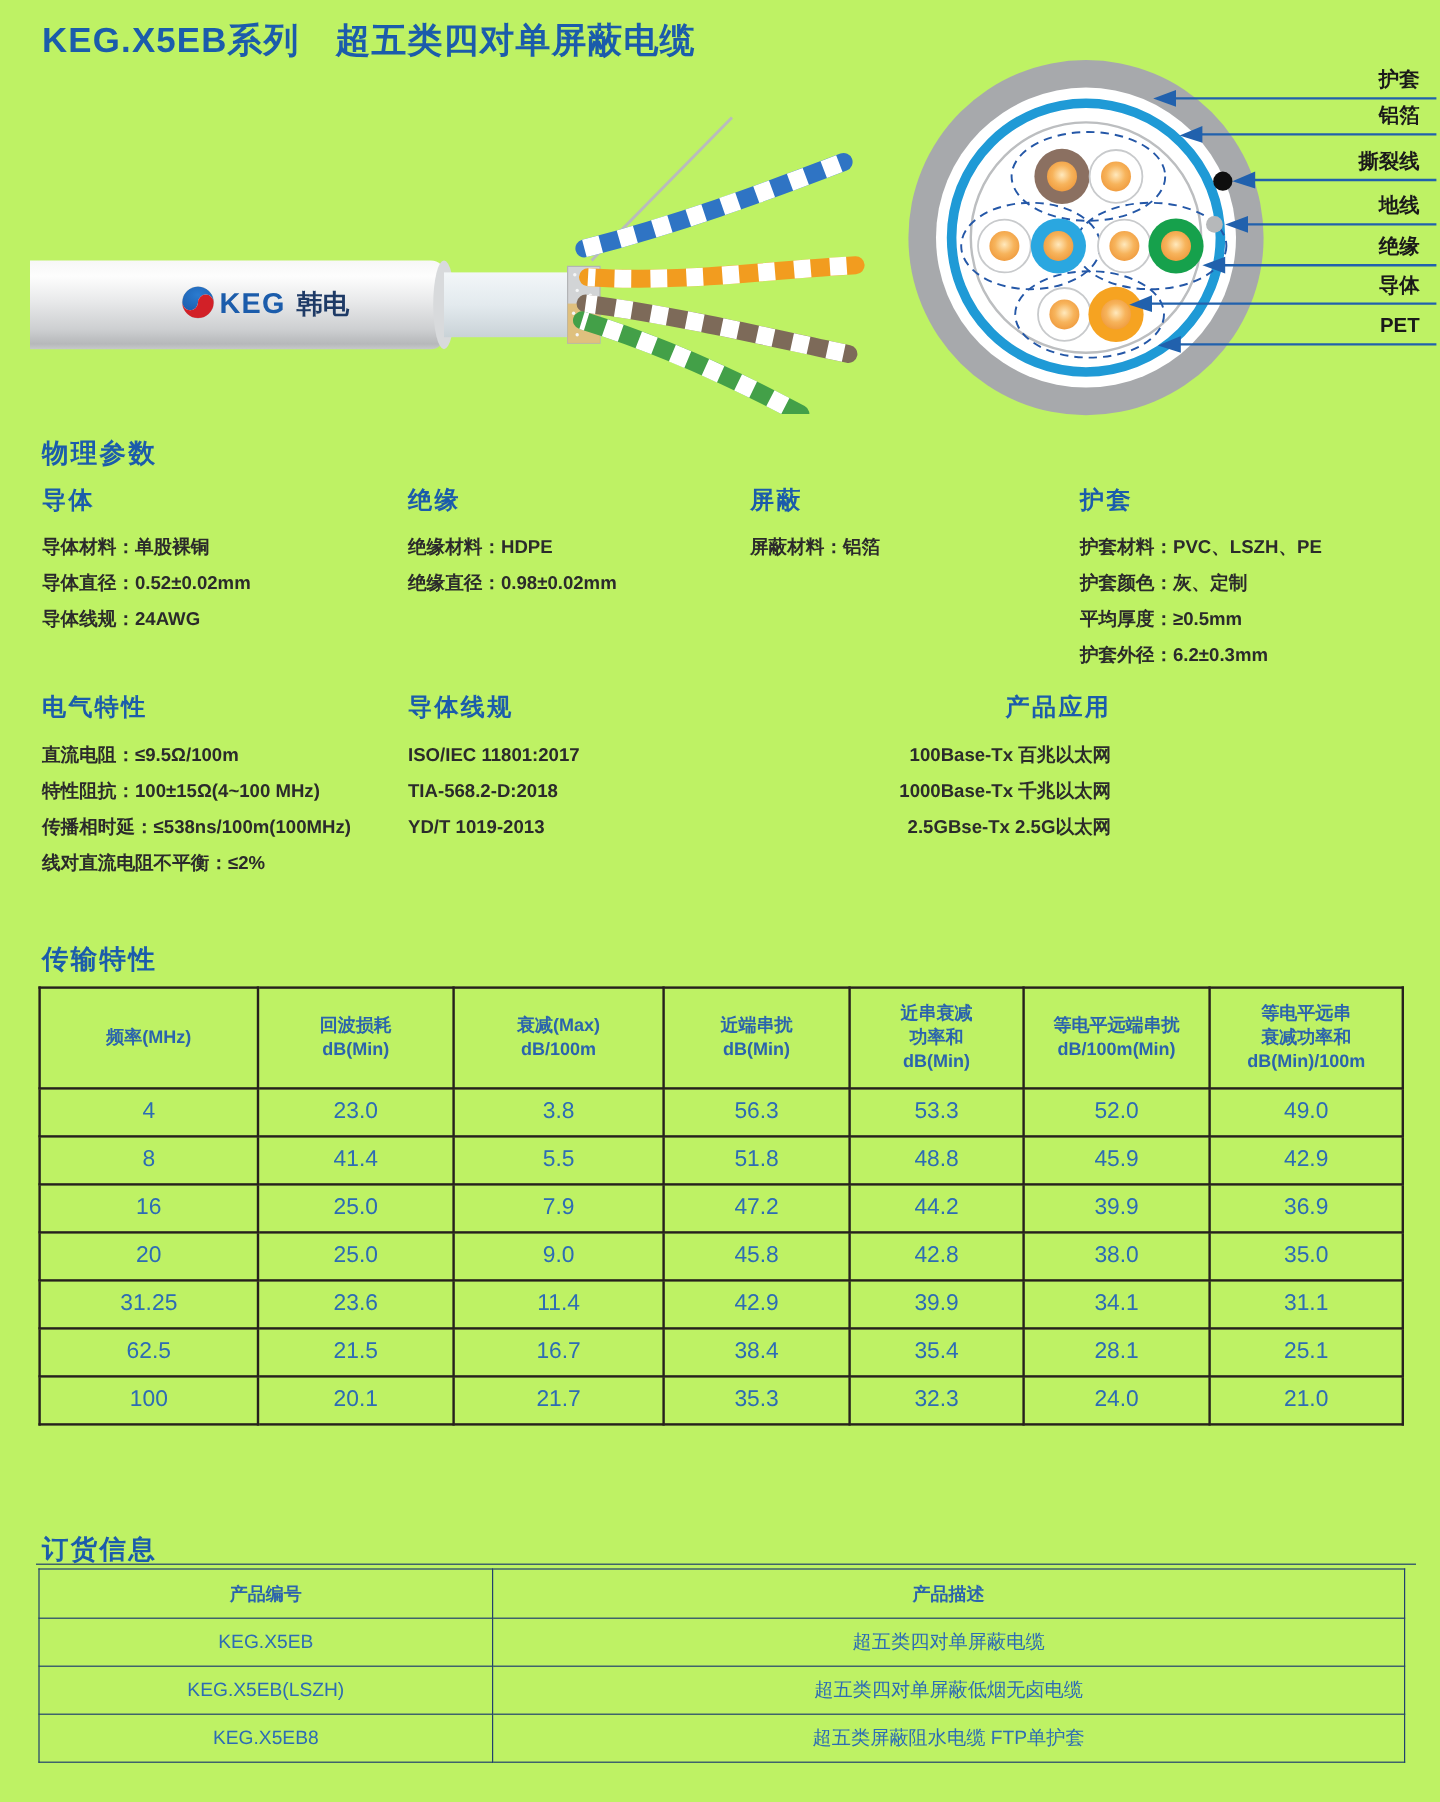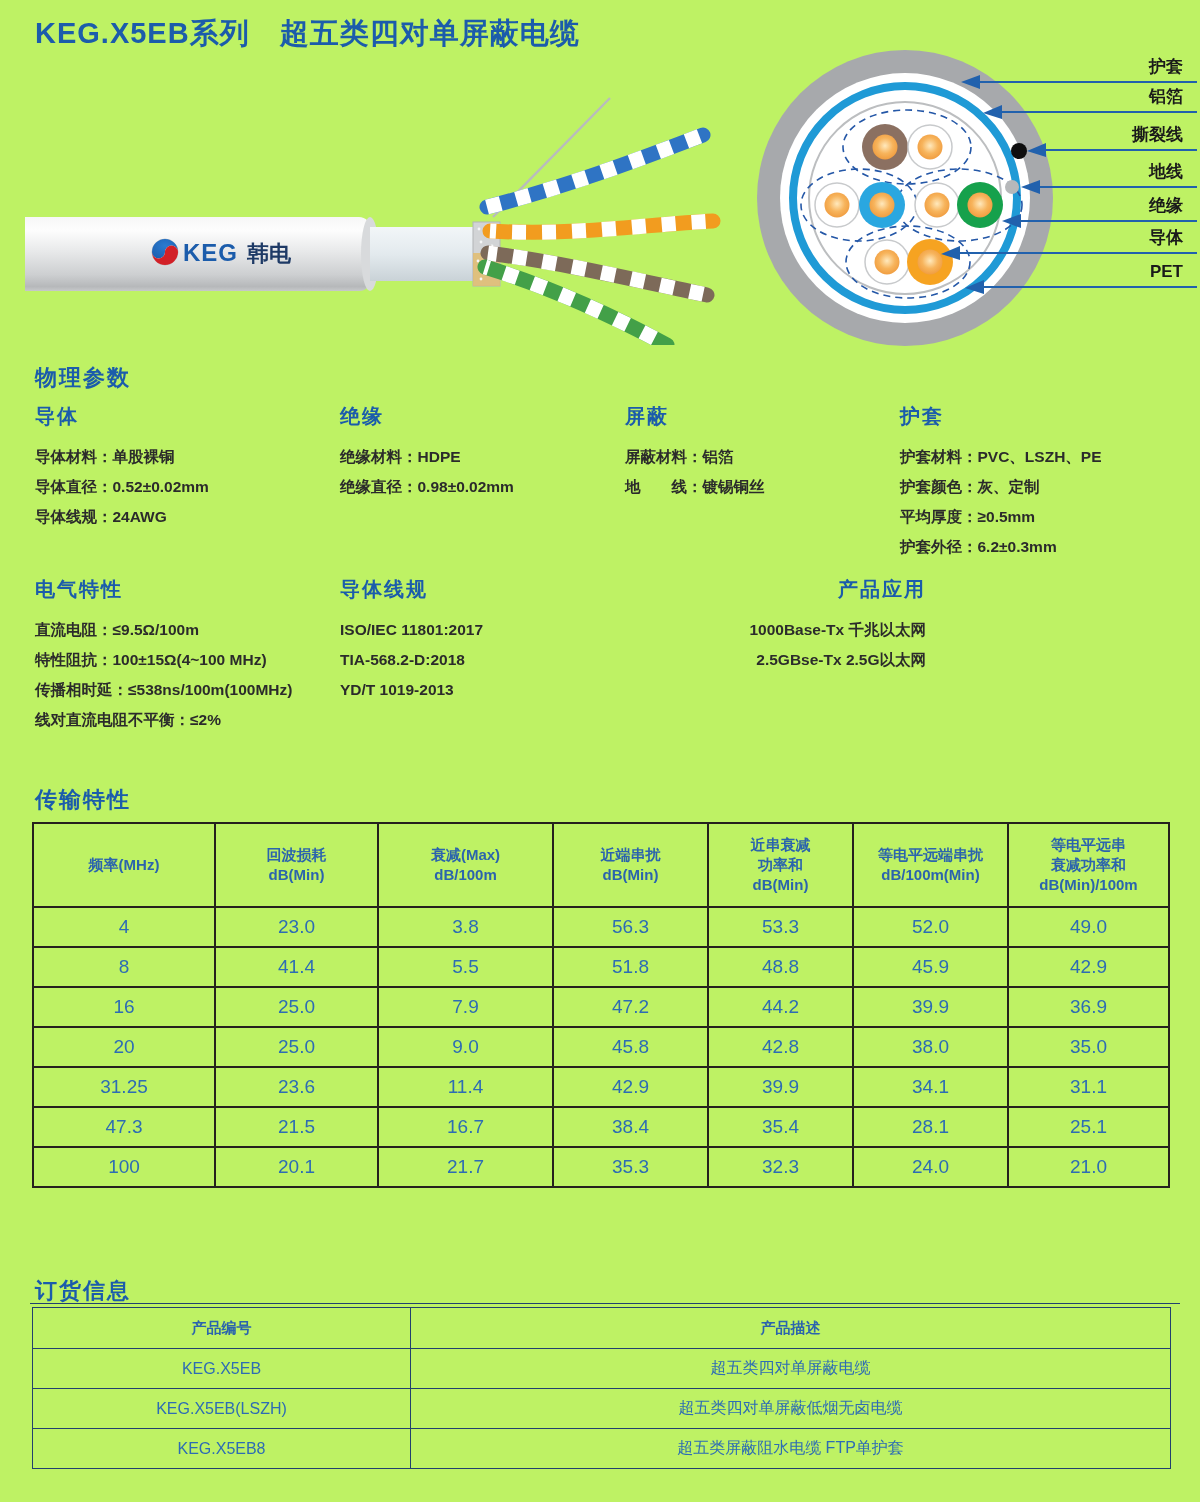--- a/index.html
+++ b/index.html
@@ -204,21 +204,20 @@
         <div class="spec-line">导体线规：24AWG</div>
       </div>
       <div class="spec-group" style="left: 340px;">
         <div class="spec-title">绝缘</div>
         <div class="spec-line">绝缘材料：HDPE</div>
         <div class="spec-line">绝缘直径：0.98±0.02mm</div>
       </div>
       <div class="spec-group" style="left: 625px;">
         <div class="spec-title">屏蔽</div>
         <div class="spec-line">屏蔽材料：铝箔</div>
-        <div class="spec-line">地　　线：镀锡铜丝</div>
       </div>
       <div class="spec-group" style="left: 900px;">
         <div class="spec-title">护套</div>
         <div class="spec-line">护套材料：PVC、LSZH、PE</div>
         <div class="spec-line">护套颜色：灰、定制</div>
         <div class="spec-line">平均厚度：≥0.5mm</div>
         <div class="spec-line">护套外径：6.2±0.3mm</div>
       </div>
     </div>
 
@@ -231,20 +230,21 @@
         <div class="spec-line">线对直流电阻不平衡：≤2%</div>
       </div>
       <div class="spec-group" style="left: 340px;">
         <div class="spec-title">导体线规</div>
         <div class="spec-line">ISO/IEC 11801:2017</div>
         <div class="spec-line">TIA-568.2-D:2018</div>
         <div class="spec-line">YD/T 1019-2013</div>
       </div>
       <div class="spec-group" style="left: 641px; text-align: right;">
         <div class="spec-title">产品应用</div>
+        <div class="spec-line">100Base-Tx 百兆以太网</div>
         <div class="spec-line">1000Base-Tx 千兆以太网</div>
         <div class="spec-line">2.5GBse-Tx 2.5G以太网</div>
       </div>
     </div>
 
   <h2 class="sec" style="left:35px;top:785px">传输特性</h2>
   <table id="transmission-table">
     <colgroup>
       <col style="width:182px">
         <col style="width:163px">
@@ -313,21 +313,21 @@
         <tr>
           <td>31.25</td>
           <td>23.6</td>
           <td>11.4</td>
           <td>42.9</td>
           <td>39.9</td>
           <td>34.1</td>
           <td>31.1</td>
         </tr>
         <tr>
-          <td>47.3</td>
+          <td>62.5</td>
           <td>21.5</td>
           <td>16.7</td>
           <td>38.4</td>
           <td>35.4</td>
           <td>28.1</td>
           <td>25.1</td>
         </tr>
         <tr>
           <td>100</td>
           <td>20.1</td>

